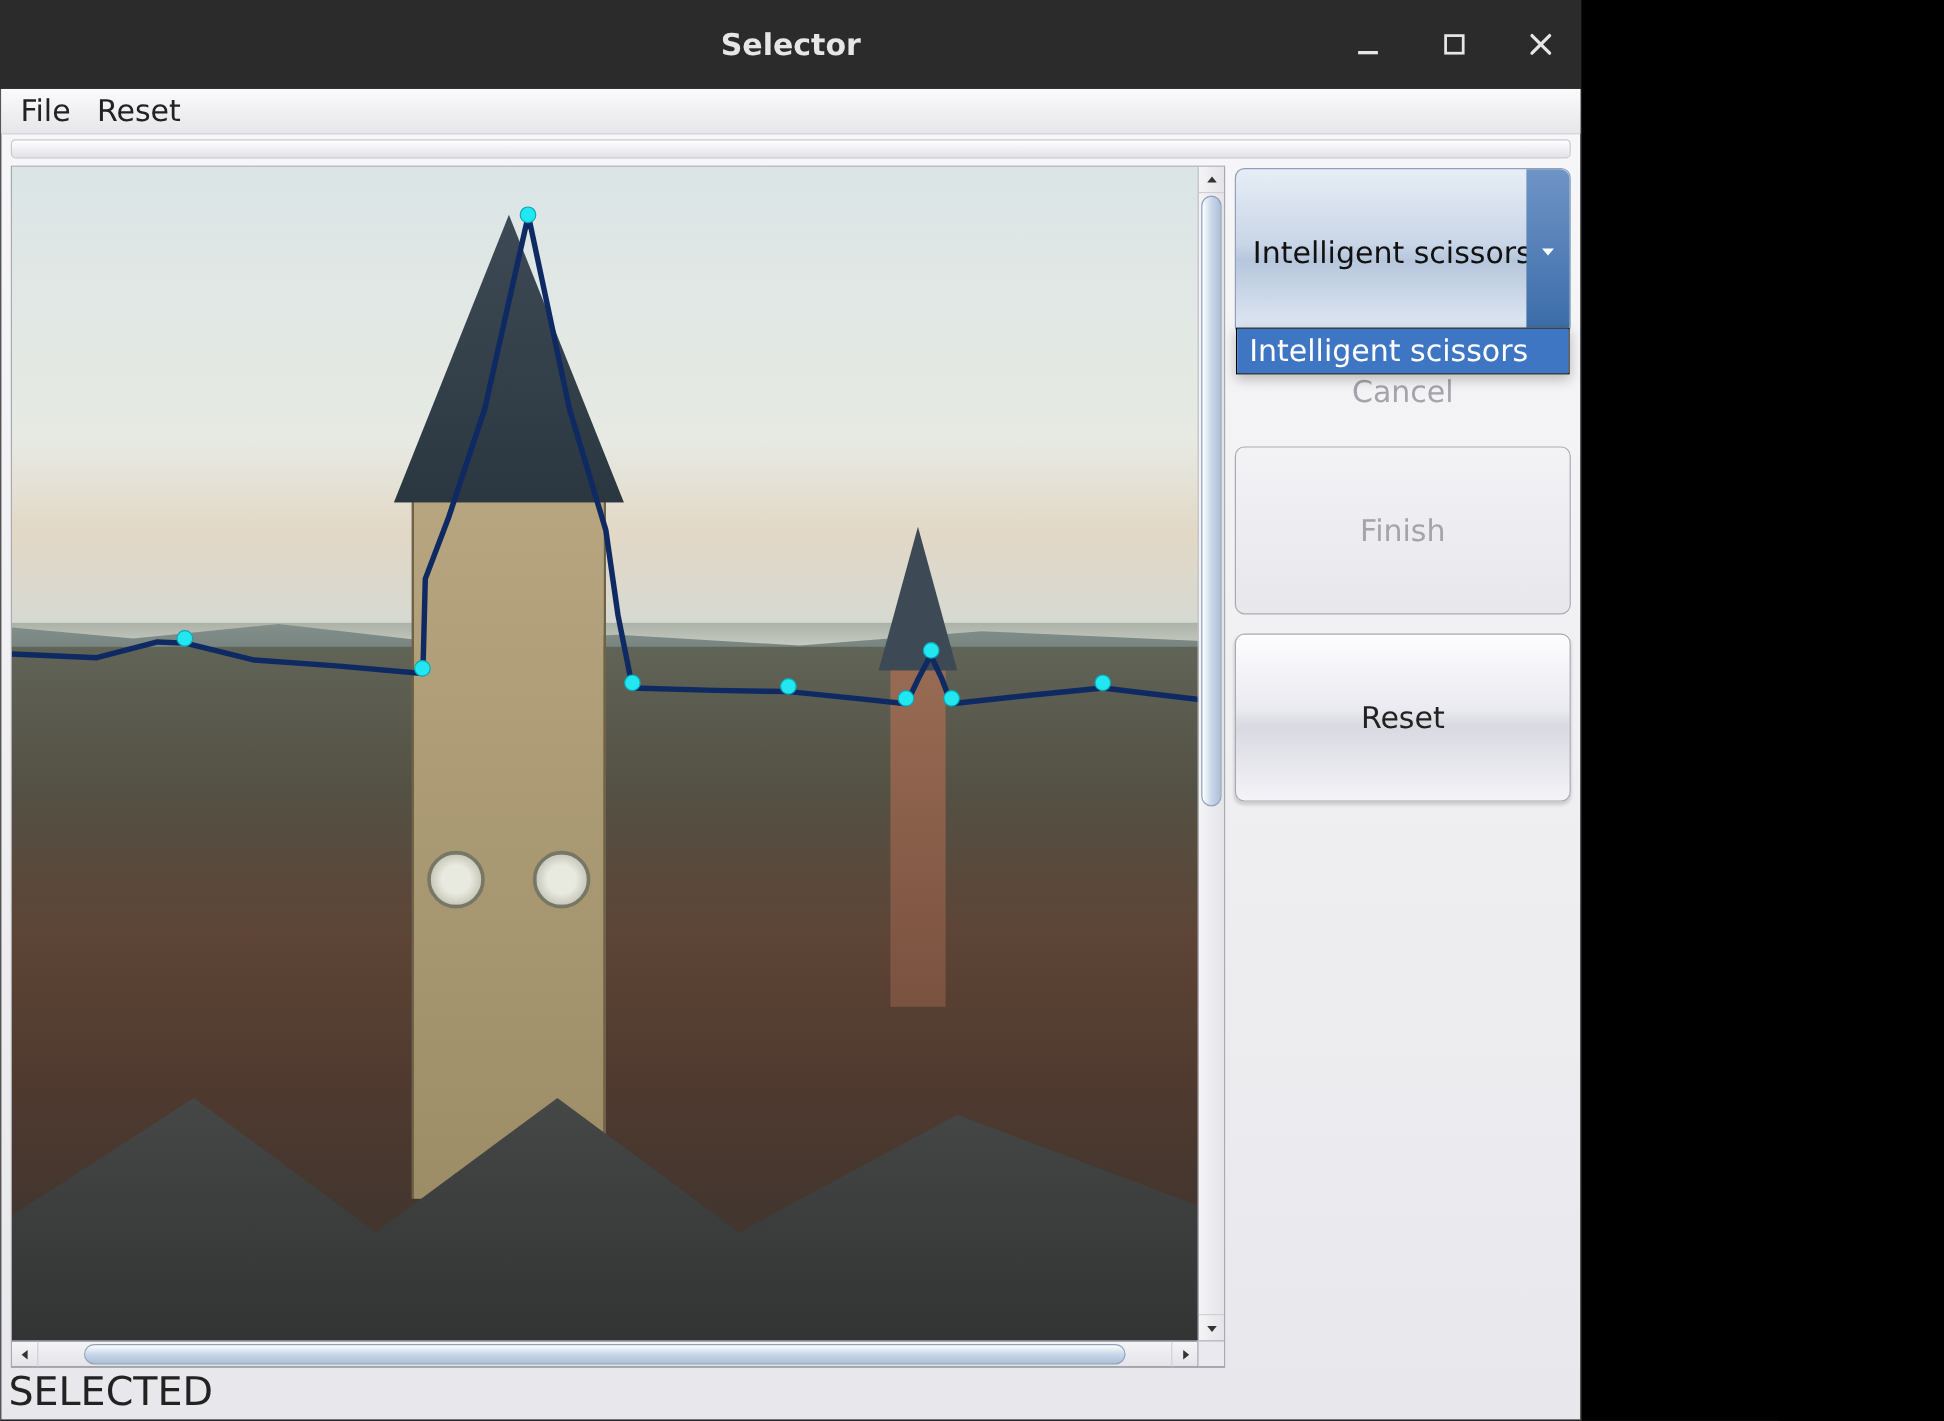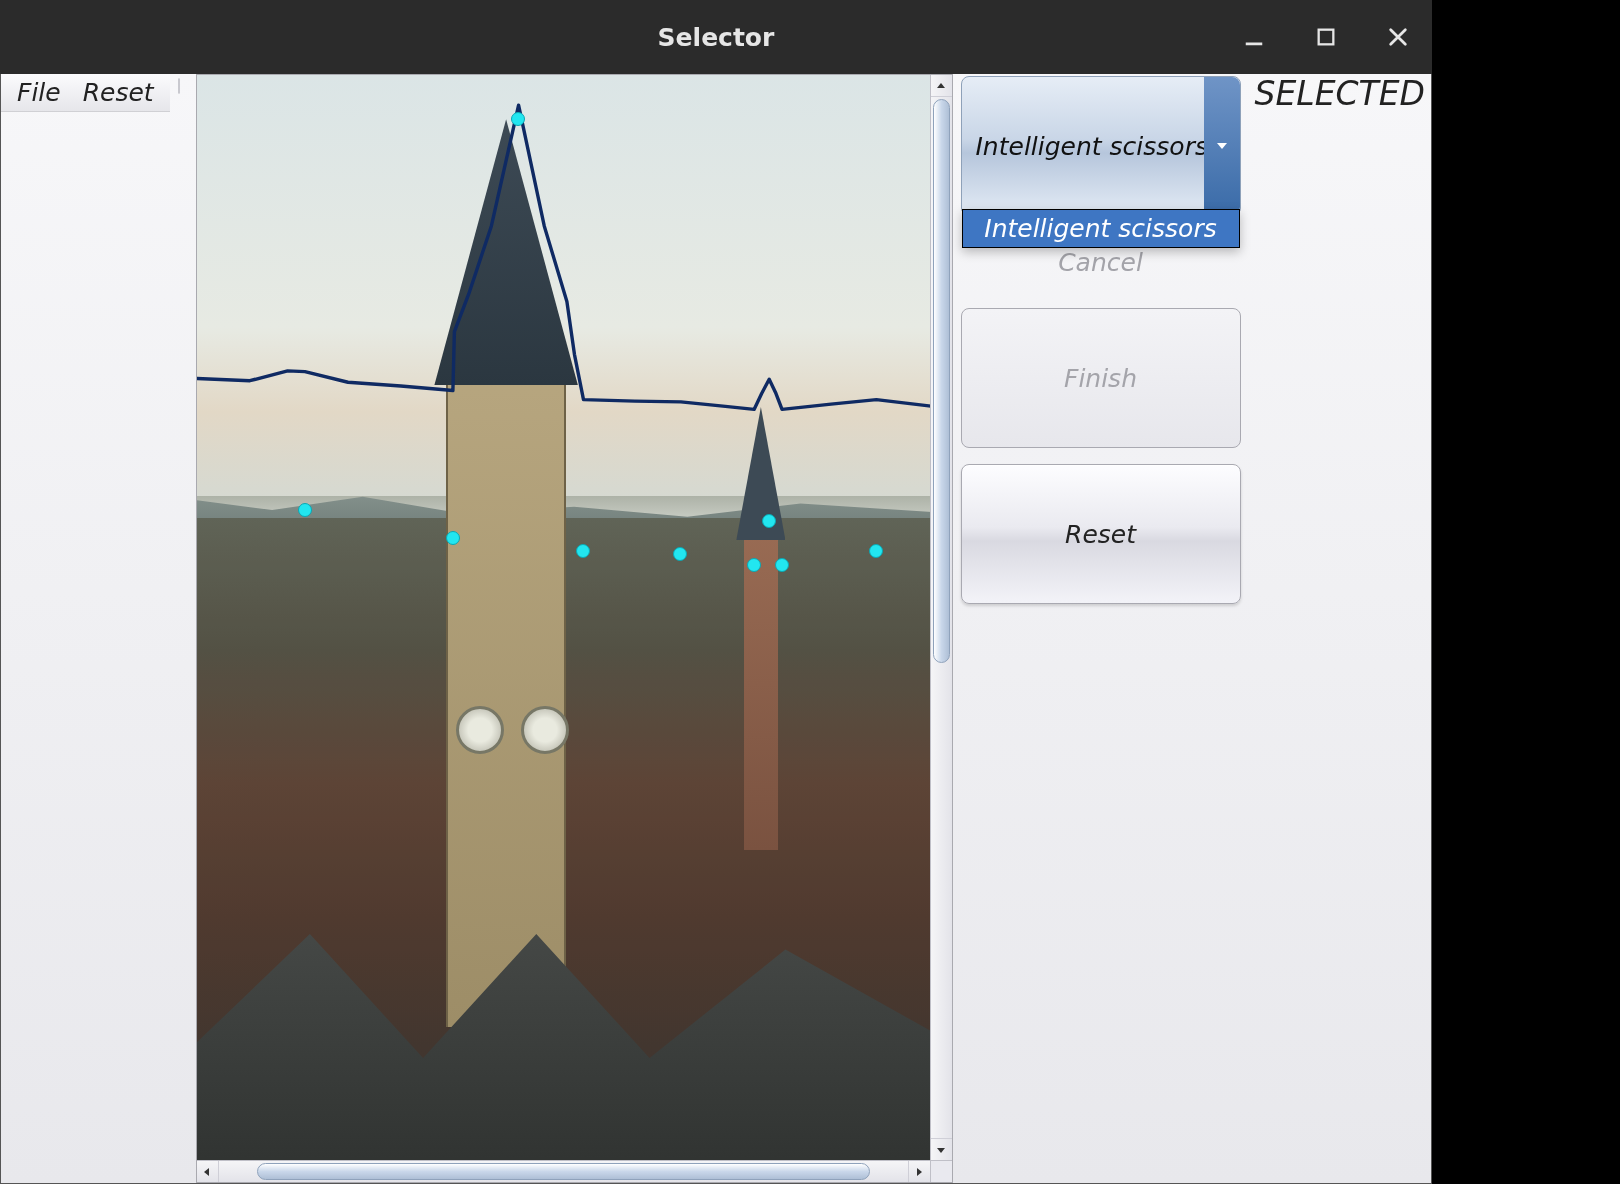--- a/index.html
+++ b/index.html
@@ -1,50 +1,50 @@
 <!DOCTYPE html>
 <html><head>
 <meta charset="utf-8">
 <style>
   * { box-sizing: border-box; margin: 0; padding: 0; }
   html, body { width: 100%; height: 100%; background: #000; font-family: "DejaVu Sans", "Liberation Sans", Arial, sans-serif; }
   .outer {
-    width: 1432px; height: 1184px; background: #000; position: relative;
+    width: 1318px; height: 1184px; background: #000; position: relative;
     display: flex; flex-direction: column; overflow: hidden;
   }
   
   .titlebar {
     height: 74px; background: #2b2b2b; display: flex; align-items: center;
     color: #e6e6e6; font-size: 25px; position: relative;
   }
   .titlebar .title { position: absolute; left: 50%; transform: translateX(-50%); font-weight: 600; }
   .titlebar .win-controls {
     position: absolute; right: 16px; top: 0; bottom: 0; display: flex; align-items: center; gap: 36px;
   }
   .win-btn { width: 36px; height: 36px; display:flex; align-items:center; justify-content:center; color:#e6e6e6; }
   .win-btn svg { width: 22px; height: 22px; }
 
   
   .client {
-    flex: 1; background: linear-gradient(#f7f7f9, #e8e8ec); display:flex; 
-    border-left: 1px solid #555; border-right:1px solid #555; border-bottom:1px solid #555;font-style:italic;
+    flex: 1; background: linear-gradient(#f7f7f9, #e8e8ec); display:flex; flex-direction: column;
+    border-left: 1px solid #555; border-right:1px solid #555; border-bottom:1px solid #555;
   }
   .menubar {
     height: 38px; display:flex; align-items:center; gap:14px; padding: 0 12px;
     font-size: 25px; color:#222; border-bottom:1px solid #d0d0d4;
     background: linear-gradient(#fbfbfd, #e6e6ea);
   }
   .menubar .menu-item { padding: 2px 4px; }
 
   .toolbar-sep {
     height: 16px; margin: 4px 8px 6px 8px; border:1px solid #c9c9cf; border-radius:4px;
     background: linear-gradient(#fff, #e2e2e8);
   }
 
-  .workarea { flex:1; display:flex; gap:8px; padding: 0 8px 0 8px; text-align: center; }
+  .workarea { flex:1; display:flex; gap:8px; padding: 0 8px 0 8px; }
 
   .canvas-frame {
     flex:1; position:relative; border:1px solid #a9a9af; background:#fff;
     display:flex; flex-direction:column;
   }
   .canvas-viewport { flex:1; position:relative; overflow:hidden; }
   .canvas-bg {
     position:absolute; inset:0;
     background:
       linear-gradient(#d7dee1 0%, #d3d8d6 36%, #c7c6bb 36.01%, #9fa599 37%, #c7cbc2 40%, #b0b6ac 50%, #6b6f66 60%, #5a5e56 70%, #4d4f49 85%, #3a3c38 100%);

